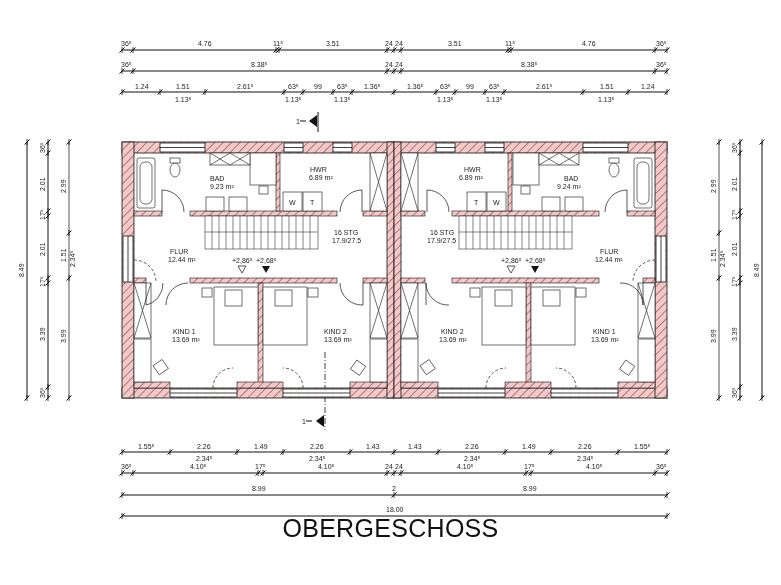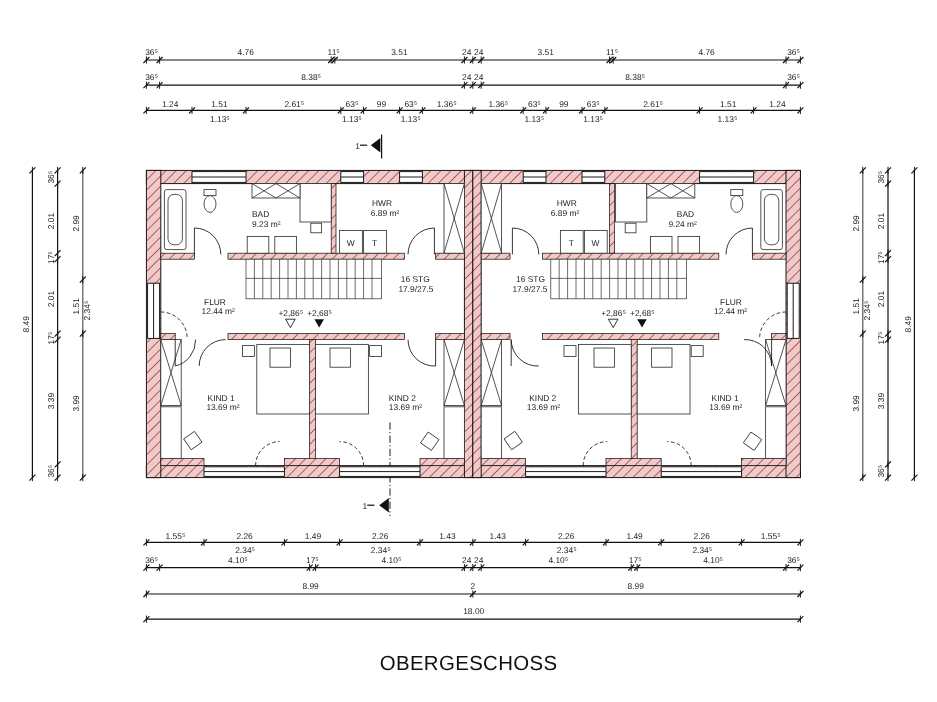--- a/index.html
+++ b/index.html
@@ -1,20 +1,20 @@
 <!DOCTYPE html>
 <html><head>
 <meta charset="utf-8">
 <style>
   html,body{margin:0;padding:0;background:#fff;}
   body{width:781px;height:585px;position:relative;overflow:hidden;font-family:"Liberation Sans",sans-serif;}
   svg{position:absolute;left:0;top:0;}
   .dim{font-family:"Liberation Sans",sans-serif;font-size:7px;fill:#222;}
   .room{font-family:"Liberation Sans",sans-serif;font-size:7px;fill:#222;}
-  .title{position:absolute;left:0;width:781px;top:543px;text-align:center;font-size:17px;color:#111;letter-spacing:0.3px;font-family:"Liberation Sans",sans-serif;}
+  .title{position:absolute;left:0;width:781px;top:514px;text-align:center;font-size:25px;color:#111;letter-spacing:0.3px;font-family:"Liberation Sans",sans-serif;}
 </style>
 </head>
 <body>
 
 <svg width="781" height="585" viewBox="0 0 781 585">
   <defs>
     <pattern id="hatch" patternUnits="userSpaceOnUse" width="6" height="6" patternTransform="rotate(45)">
       <rect width="6" height="6" fill="#f2c9c9"></rect>
       <line x1="0" y1="0" x2="0" y2="6" stroke="#8a3a3a" stroke-width="1.2"></line>
     </pattern>

